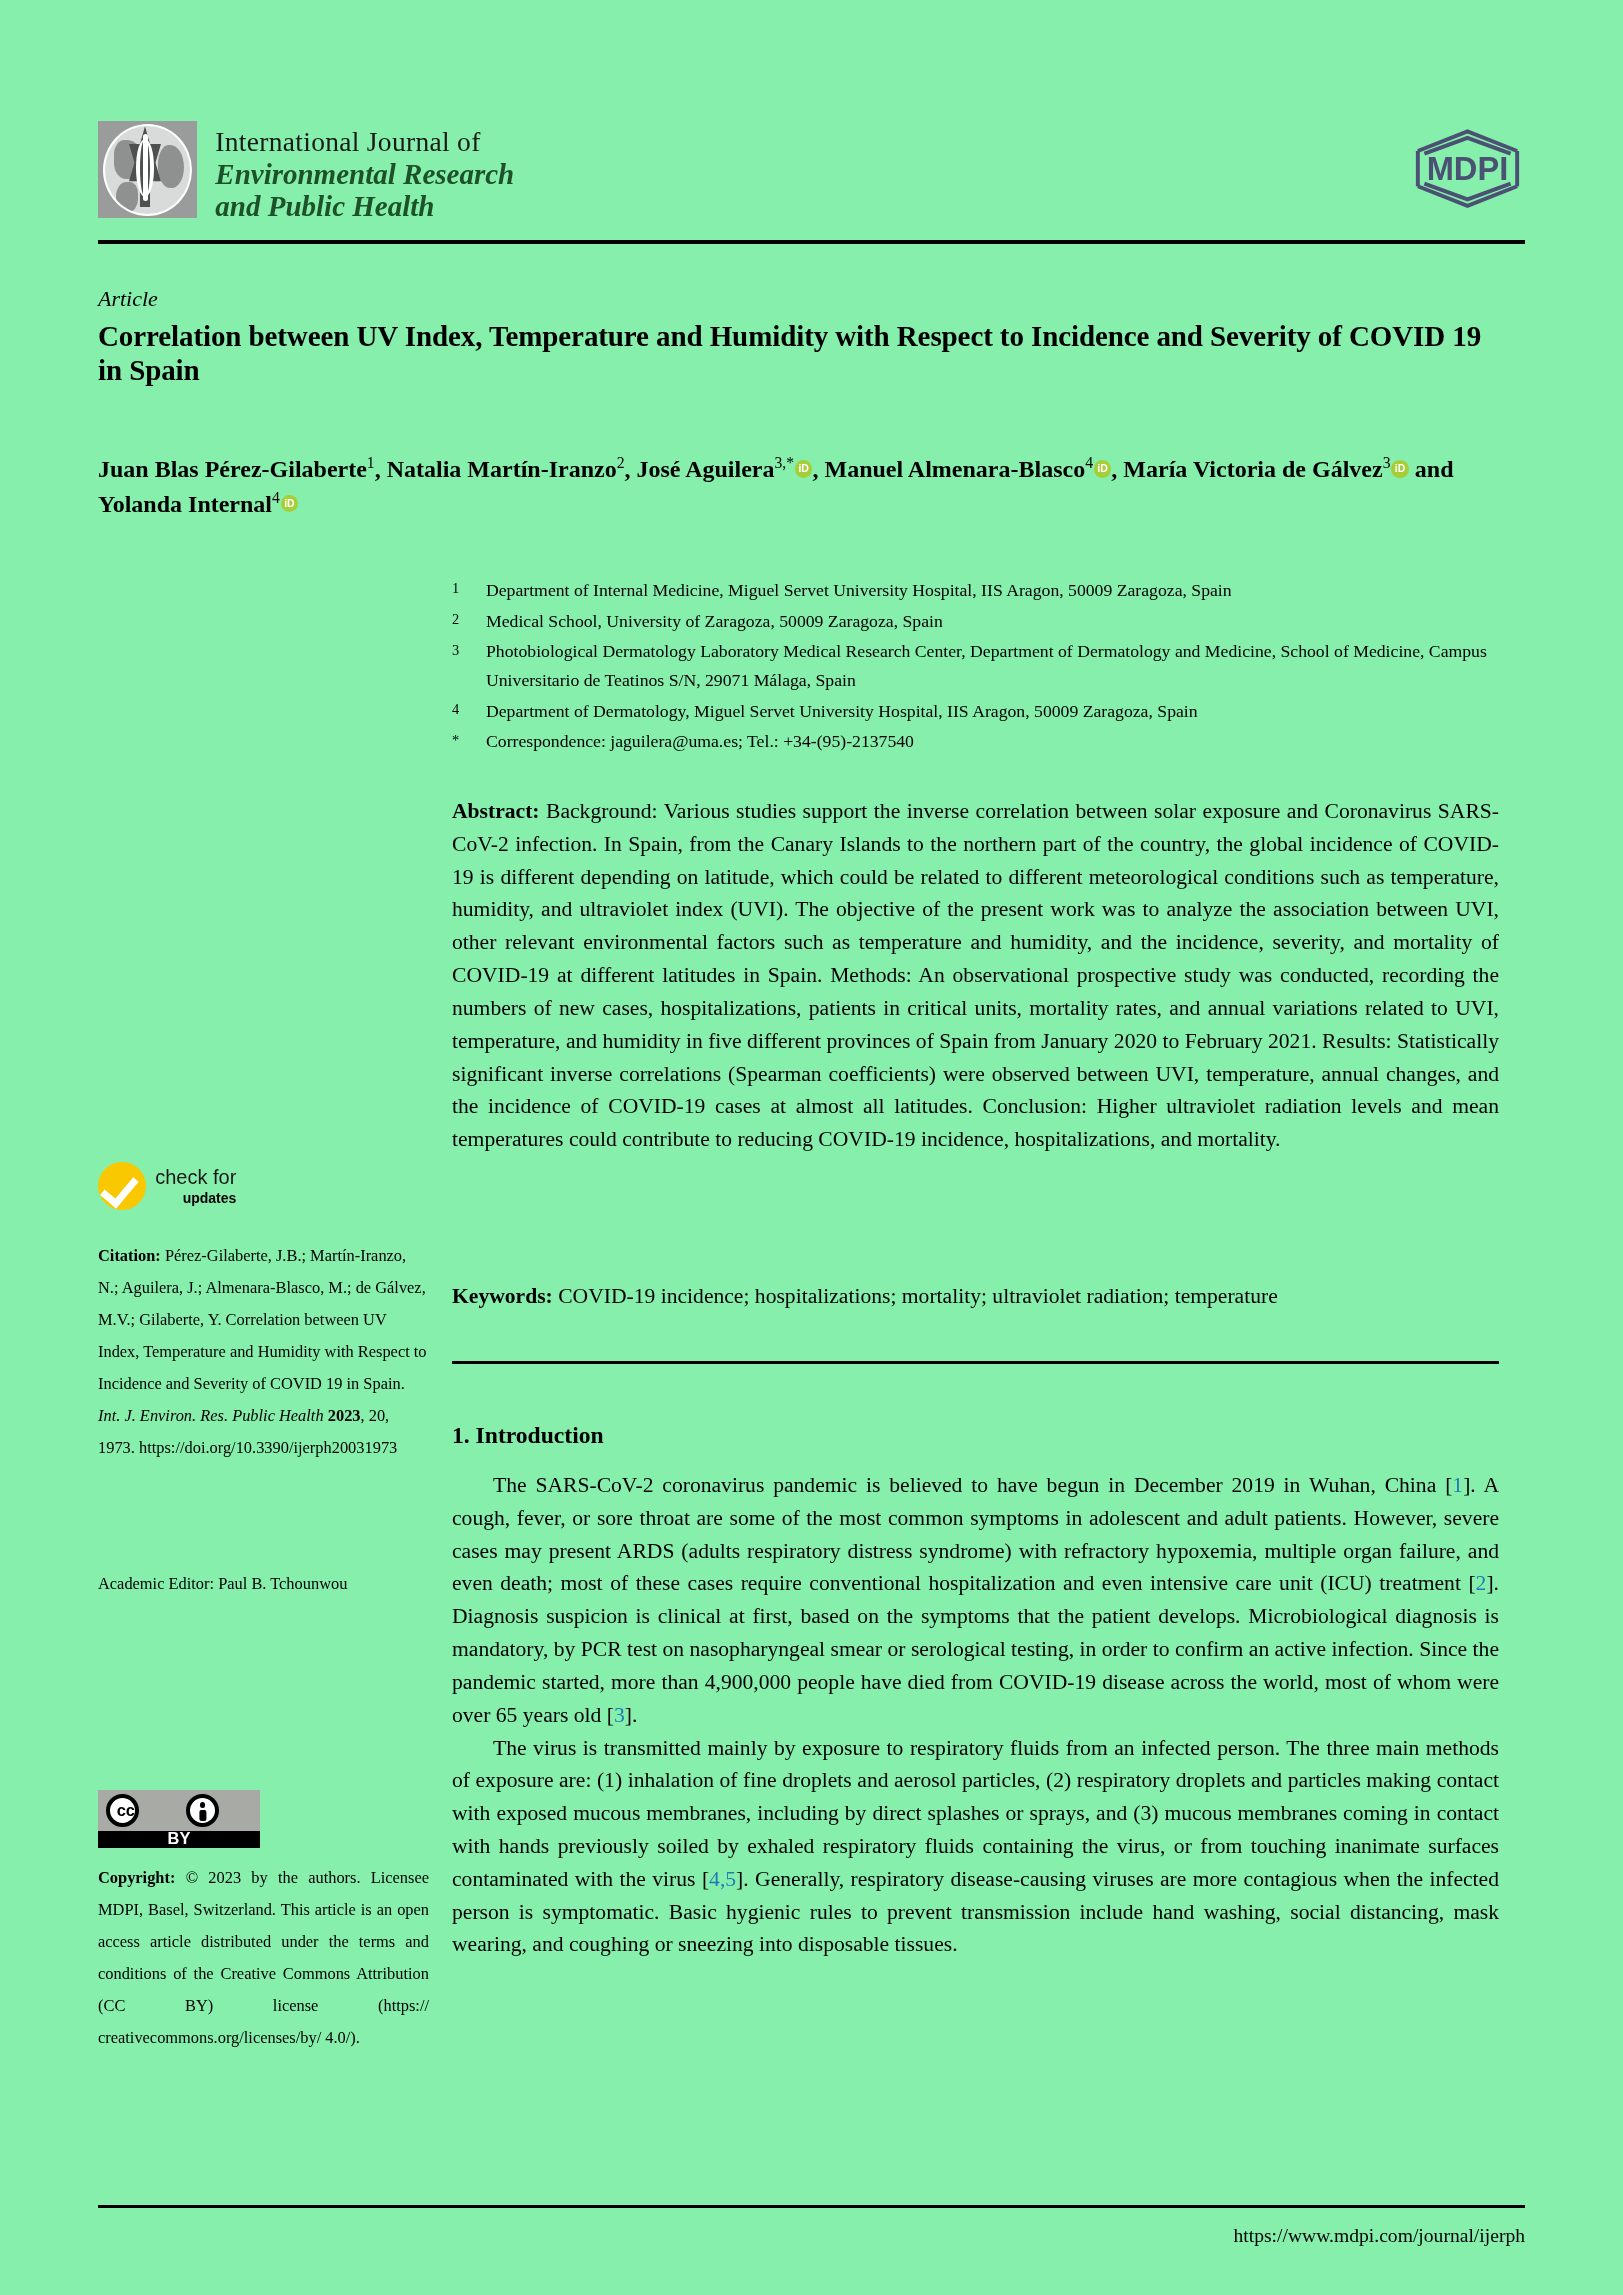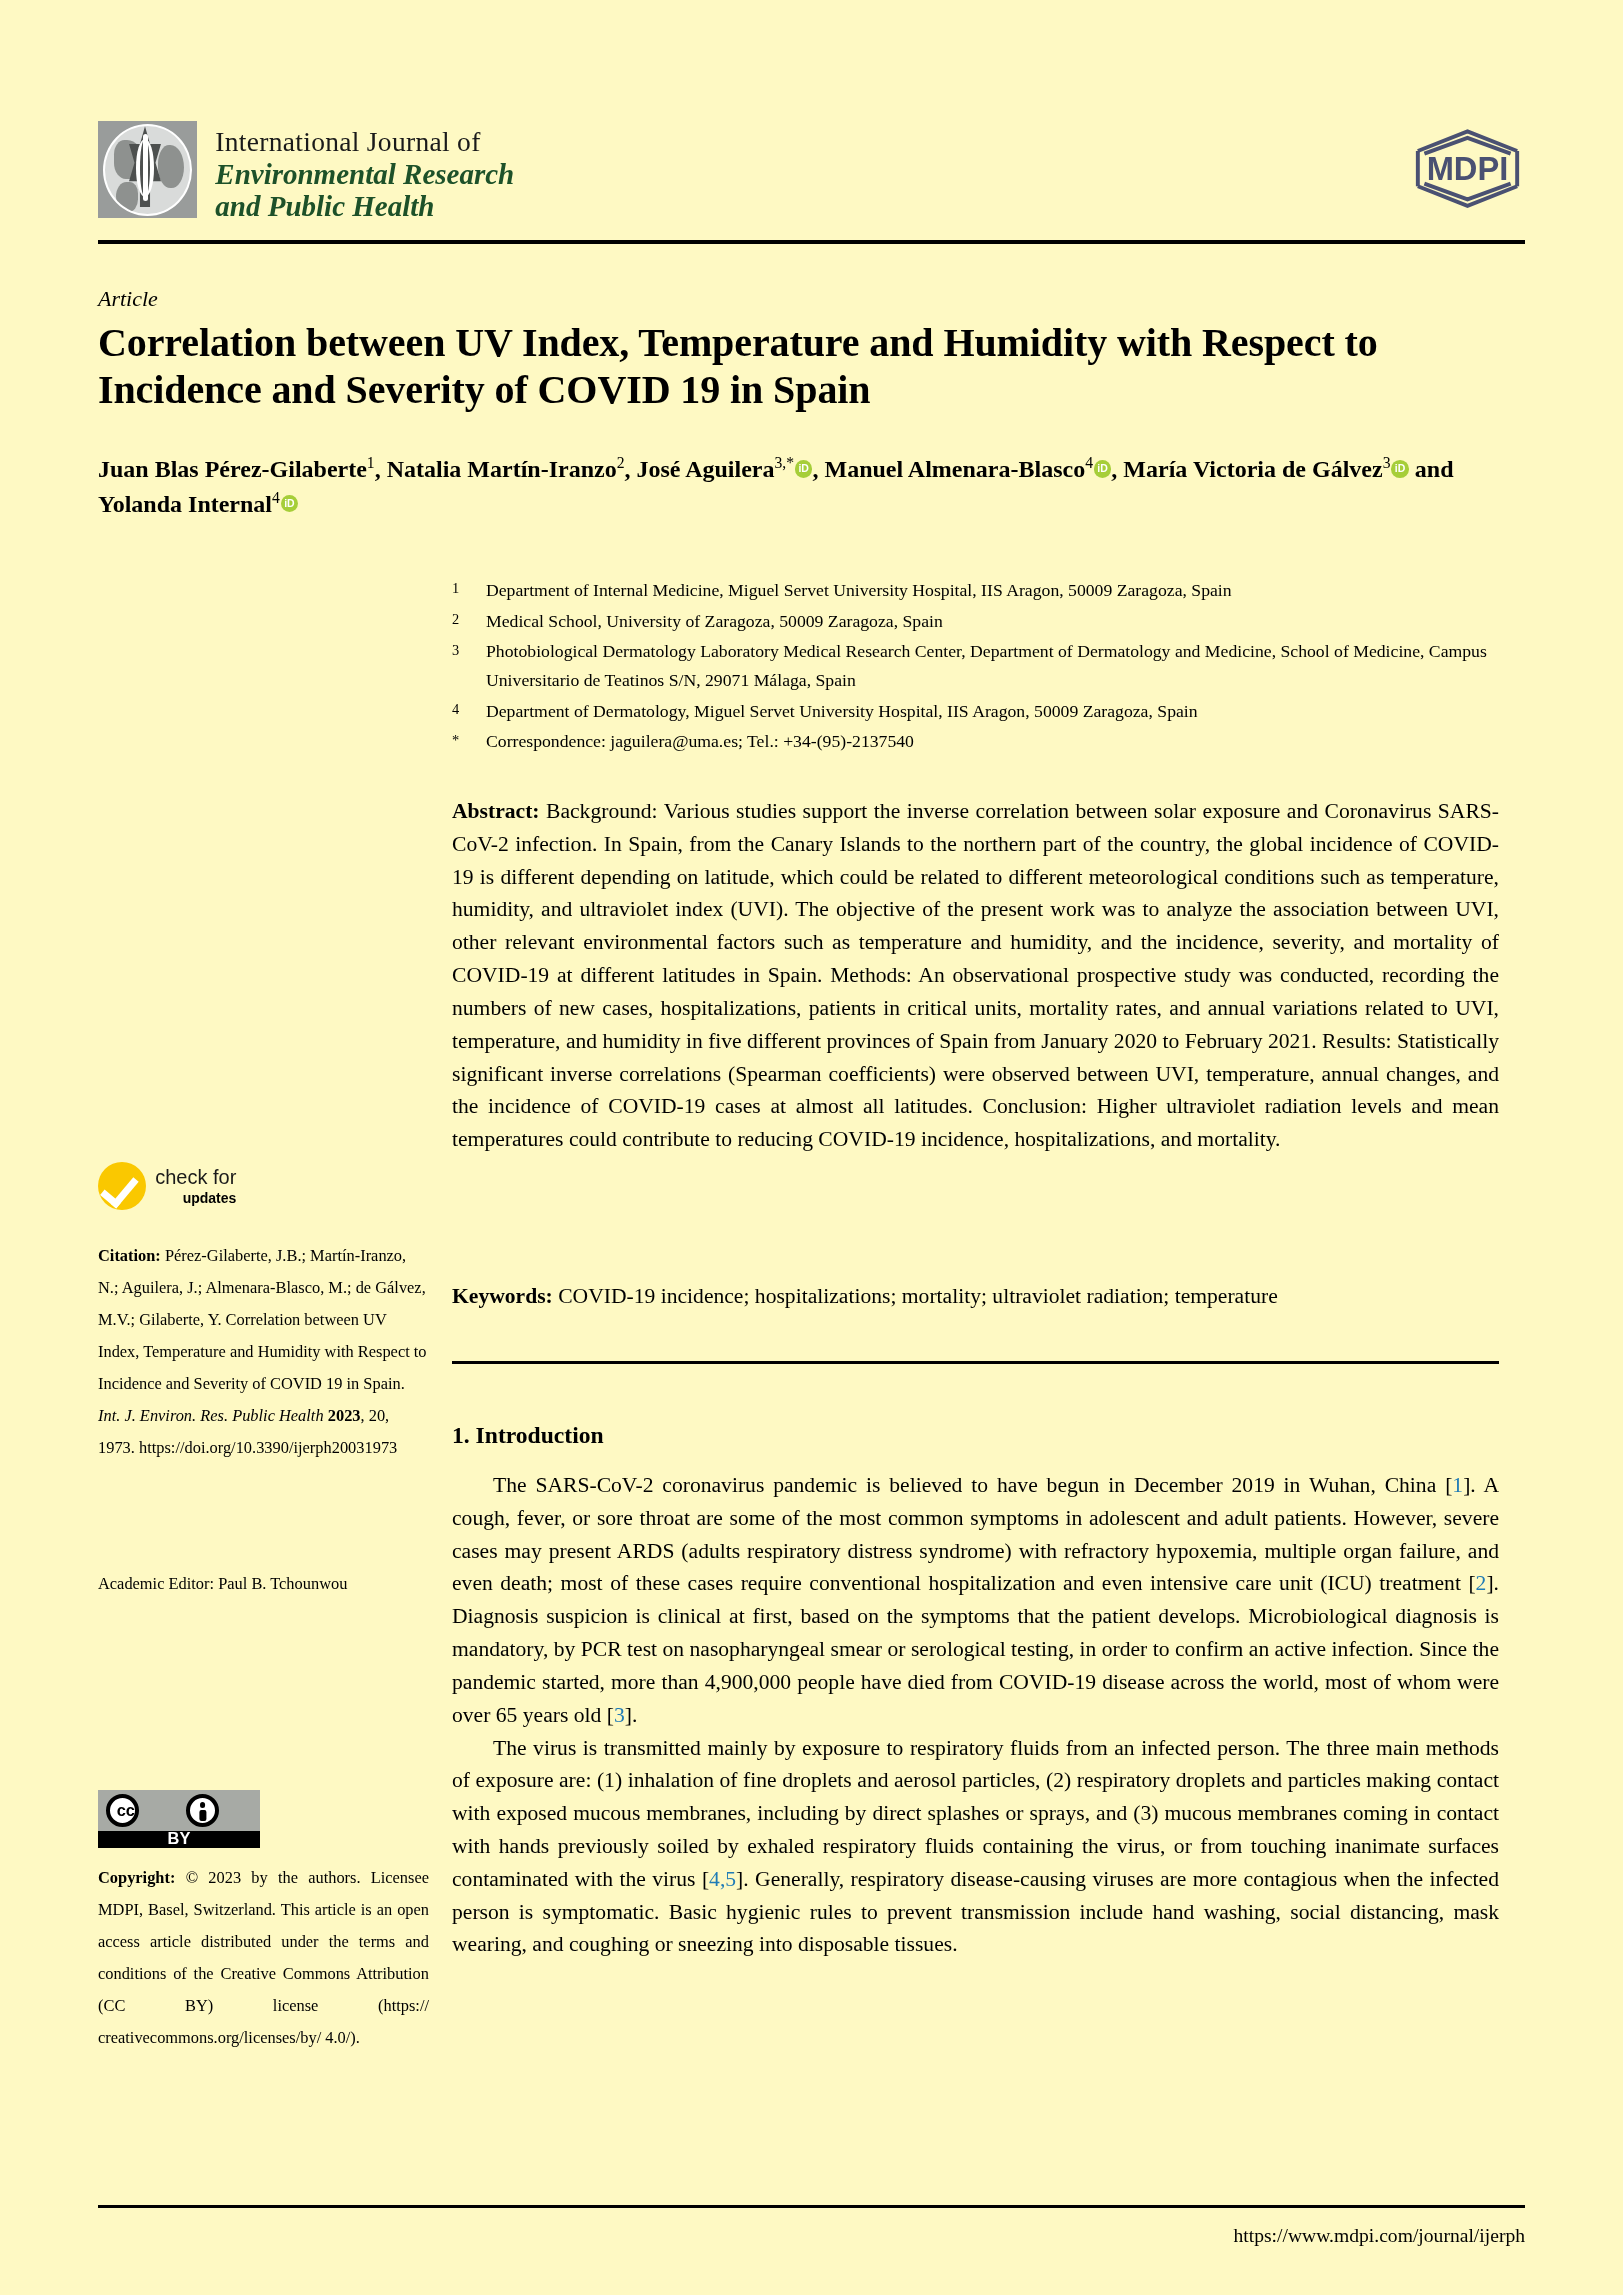--- a/index.html
+++ b/index.html
@@ -4,21 +4,21 @@
 <style>
   html, body {
     margin: 0;
     padding: 0;
     background: #ffffff;
   }
   .page {
     position: relative;
     width: 1623px;
     height: 2295px;
-    background: #fef9c3;
+    background: #86efac;
     box-sizing: border-box;
     font-family: "Liberation Serif", "DejaVu Serif", serif;
     color: #000000;
     overflow: hidden;
   }
 
   
   .masthead {
     position: absolute;
     left: 98px;
@@ -126,21 +126,21 @@
     top: 286px;
     font-style: italic;
     font-size: 22px;
     color: #000;
   }
   .paper-title {
     position: absolute;
     left: 98px;
     top: 319px;
     width: 1388px;
-    font-size: 40px;
+    font-size: 29px;
     font-weight: bold;
     line-height: 1.18;
     letter-spacing: -0.1px;
   }
   .authors {
     position: absolute;
     left: 98px;
     top: 452px;
     width: 1407px;
     font-size: 24px;

